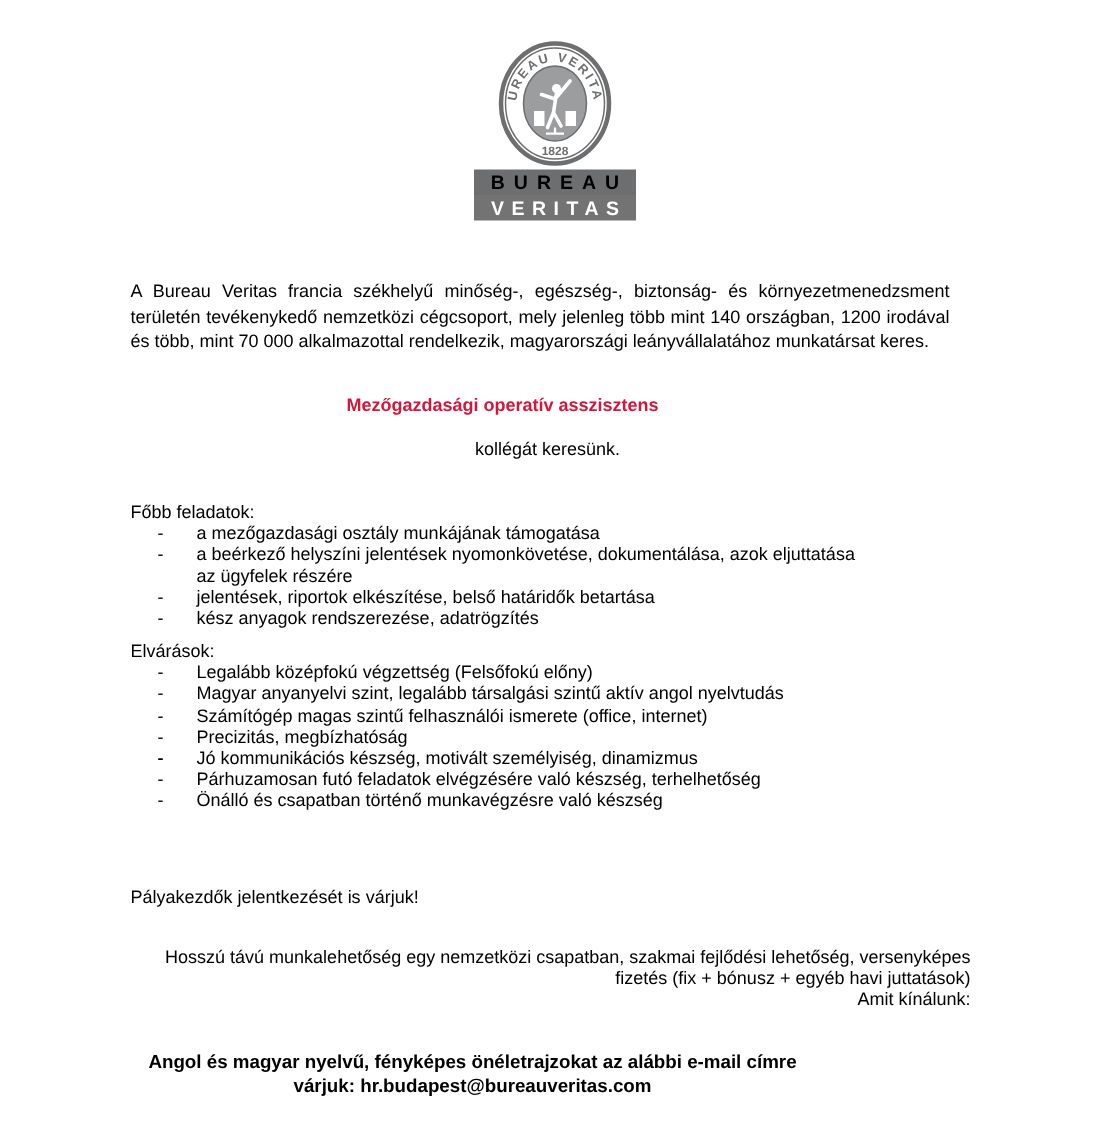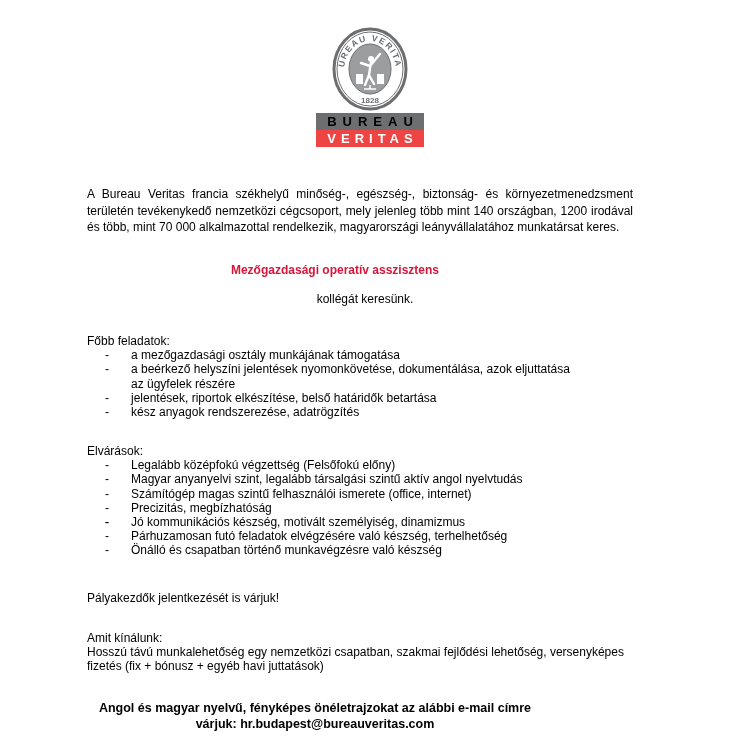--- a/index.html
+++ b/index.html
@@ -8,43 +8,43 @@
       font-family: "Liberation Sans", sans-serif; color: #000; font-size: 12px;
     }
     .logo { position: absolute; left: 316px; top: 27px; width: 108px; }
     .seal { display: block; margin: 0 auto; width: 84px; height: 84px; }
     .banner-top {
       margin-top: 2px; background: #6d6e70; color: #000000; text-align: center;
       font-size: 13px; font-weight: bold; letter-spacing: 6px; height: 17px; line-height: 17px;
       padding-left: 6px;
     }
     .banner-bottom {
-      background: #ef4444; color: #fff; text-align: center;
+      background: #737373; color: #fff; text-align: center;
       font-size: 13px; font-weight: bold; letter-spacing: 5px; height: 17px; line-height: 17px;
       padding-left: 5px;
     }
     .intro {
       position: absolute; left: 87px; top: 186px; width: 546px;
       text-align: justify; line-height: 16.5px; font-size: 12px;
     }
     .job-title {
       position: absolute; left: 0; width: 670px; top: 263px; text-align: center;
       color: #d6153a; font-weight: bold; font-size: 12px;
     }
     .subtitle {
       position: absolute; left: 0; width: 730px; top: 292px; text-align: center; font-size: 12px;
     }
     .section { position: absolute; left: 87px; width: 560px; font-size: 12px; line-height: 14.2px; }
     .section .heading { margin: 0; }
     .section ul { list-style: none; margin: 0; padding: 0; }
     .section li { position: relative; padding-left: 44px; }
     .section li .dash { position: absolute; left: 18px; top: 0; }
     .tasks { top: 334px; }
-    .reqs { top: 444px; }
-    .plain { position: absolute; left: 87px; font-size: 12px; line-height: 14.2px; }
+    .reqs { top: 427px; }
+    .plain { position: absolute; left: 87px; font-size: 12px; line-height: 14.2px; text-align: right; }
     .beginners { top: 591px; }
     .offer { top: 631px; width: 560px; }
     .closing {
       position: absolute; left: 0; width: 630px; top: 701px; text-align: center;
       font-weight: bold; font-size: 12.5px; line-height: 15.5px;
     }
   </style>
 </head>
 <body>
 
@@ -96,20 +96,20 @@
     <li><span class="dash">-</span></li>
     <li><span class="dash">-</span><span>Jó kommunikációs készség, motivált személyiség, dinamizmus</span></li>
     <li><span class="dash">-</span><span>Párhuzamosan futó feladatok elvégzésére való készség, terhelhetőség</span></li>
     <li><span class="dash">-</span><span>Önálló és csapatban történő munkavégzésre való készség</span></li>
   </ul>
 </div>
 
 <div class="plain beginners">Pályakezdők jelentkezését is várjuk!</div>
 
 <div class="plain offer">
+  <div>Hosszú távú munkalehetőség egy nemzetközi csapatban, szakmai fejlődési lehetőség, versenyképes fizetés (fix + bónusz + egyéb havi juttatások)</div>
   <div>Amit kínálunk:</div>
-  <div>Hosszú távú munkalehetőség egy nemzetközi csapatban, szakmai fejlődési lehetőség, versenyképes fizetés (fix + bónusz + egyéb havi juttatások)</div>
 </div>
 
 <div class="closing">
   <div>Angol és magyar nyelvű, fényképes önéletrajzokat az alábbi e-mail címre</div>
   <div><span>várjuk: </span><span>hr.budapest@bureauveritas.com</span></div>
 </div>
 
 </body></html>

